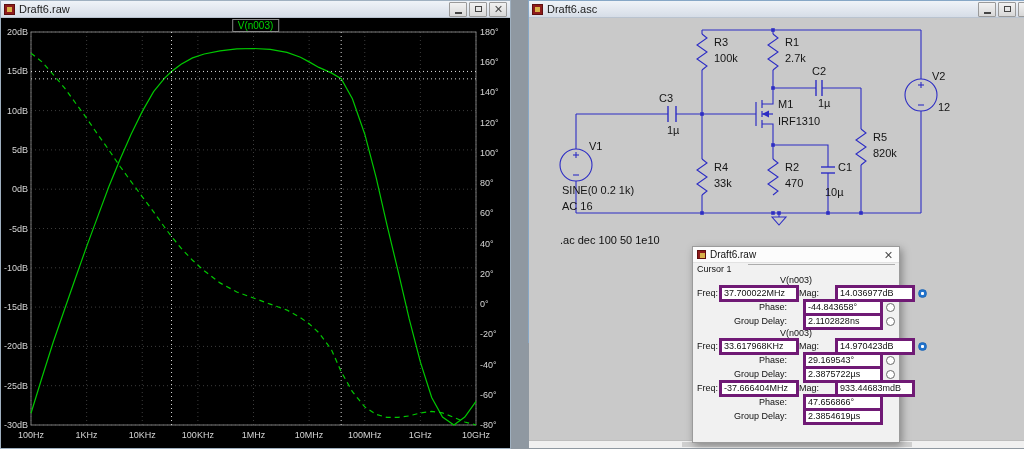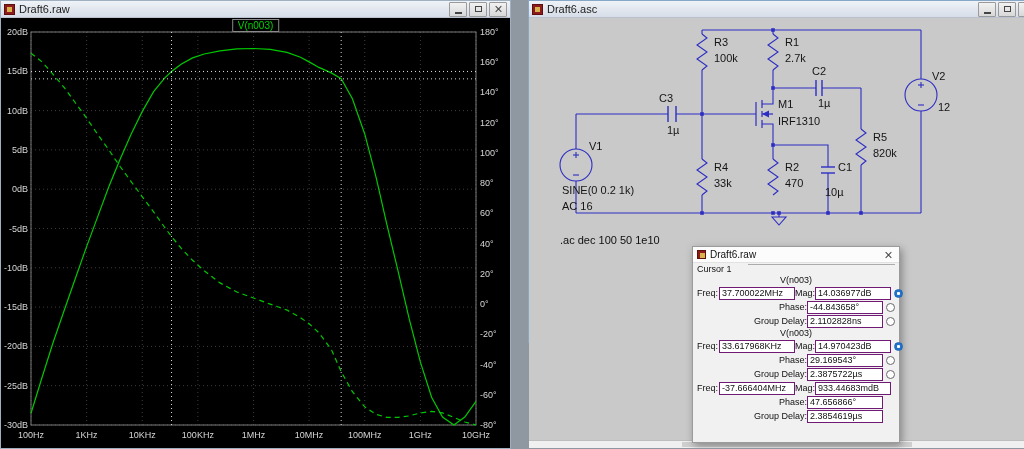--- a/index.html
+++ b/index.html
@@ -38,23 +38,23 @@
   .dlg-title{height:15px;background:#FCFCFC;display:flex;align-items:center;padding:0 4px;gap:4px;border-bottom:1px solid #E2E2E2}
   .dlg-title .app-icon{width:9px;height:9px}
   .dlg-title-text{font-size:10px;color:#111}
   .dlg-close{margin-left:auto;display:flex;align-items:center;justify-content:center;width:14px;height:12px}
   .dlg-body{padding:1px 4px 0 4px}
   .sec-header{display:flex;align-items:flex-start;height:11px;gap:16px;white-space:nowrap}
   .sec-header .line{flex:1;height:1px;background:#ACACAC}
   .sig{text-align:center;height:11px;line-height:11px}
   .dlg-row{display:flex;align-items:center;height:14px}
   .flabel{width:22px;flex:0 0 auto}
-  .fbox,.vbox{width:70px;flex:0 0 auto;height:11px;line-height:11px;background:#FFF;border:1px solid #701a75;padding:0 2px;overflow:hidden;white-space:nowrap;box-sizing:content-box}
+  .fbox,.vbox{width:70px;flex:0 0 auto;height:11px;line-height:11px;background:#FFF;border:3px solid #701a75;padding:0 2px;overflow:hidden;white-space:nowrap;box-sizing:content-box}
   .spring{flex:1 1 auto}
-  .rlabel{padding-right:0;white-space:nowrap}
+  .rlabel{padding-right:16px;white-space:nowrap}
   .radio{width:9px;height:9px;flex:0 0 auto;border-radius:50%;border:1px solid #6A6A6A;background:#FFF;margin-left:3px;box-sizing:border-box}
   .radio.on{border-color:#1B66B8;background:radial-gradient(circle,#FFF 0 1.3px,#2273CC 1.8px)}
   .radio.hidden{visibility:hidden}
 </style>
 </head>
 <body>
 
 <div class="window" id="win-plot">
   <div class="titlebar">
     <span class="app-icon"></span>

